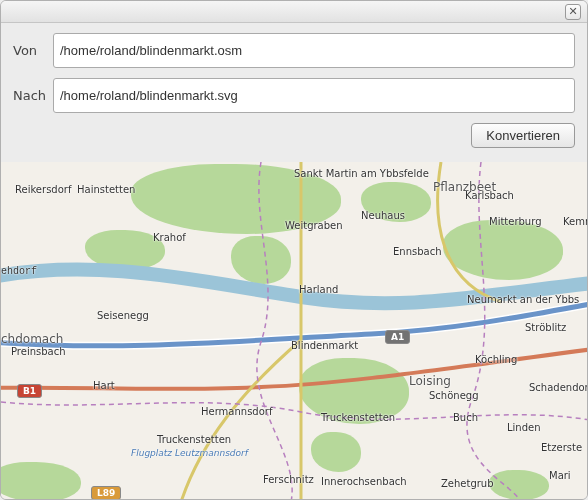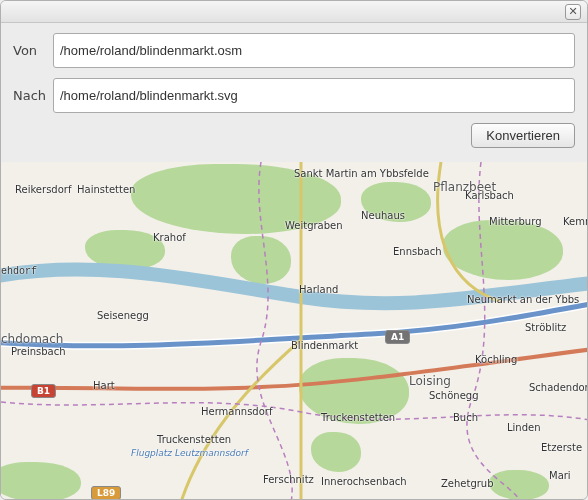--- a/index.html
+++ b/index.html
@@ -184,15 +184,15 @@
     <div class="place " style="left: 452px; top: 250px;">Buch</div>
     <div class="place " style="left: 506px; top: 260px;">Linden</div>
     <div class="place " style="left: 156px; top: 272px;">Truckenstetten</div>
     <div class="place " style="left: 540px; top: 280px;">Etzerste</div>
     <div class="place " style="left: 262px; top: 312px;">Ferschnitz</div>
     <div class="place " style="left: 320px; top: 314px;">Innerochsenbach</div>
     <div class="place " style="left: 440px; top: 316px;">Zehetgrub</div>
     <div class="place " style="left: 548px; top: 308px;">Mari</div>
     <div class="place airport" style="left: 130px; top: 286px;">Flugplatz Leutzmannsdorf</div>
     <div class="shield a" style="left: 384px; top: 168px;">A1</div>
-    <div class="shield b" style="left: 30px; top: 222px;">B1</div>
+    <div class="shield b" style="left: 16px; top: 222px;">B1</div>
     <div class="shield l" style="left: 90px; top: 324px;">L89</div>
   </div>
 
 </body></html>

